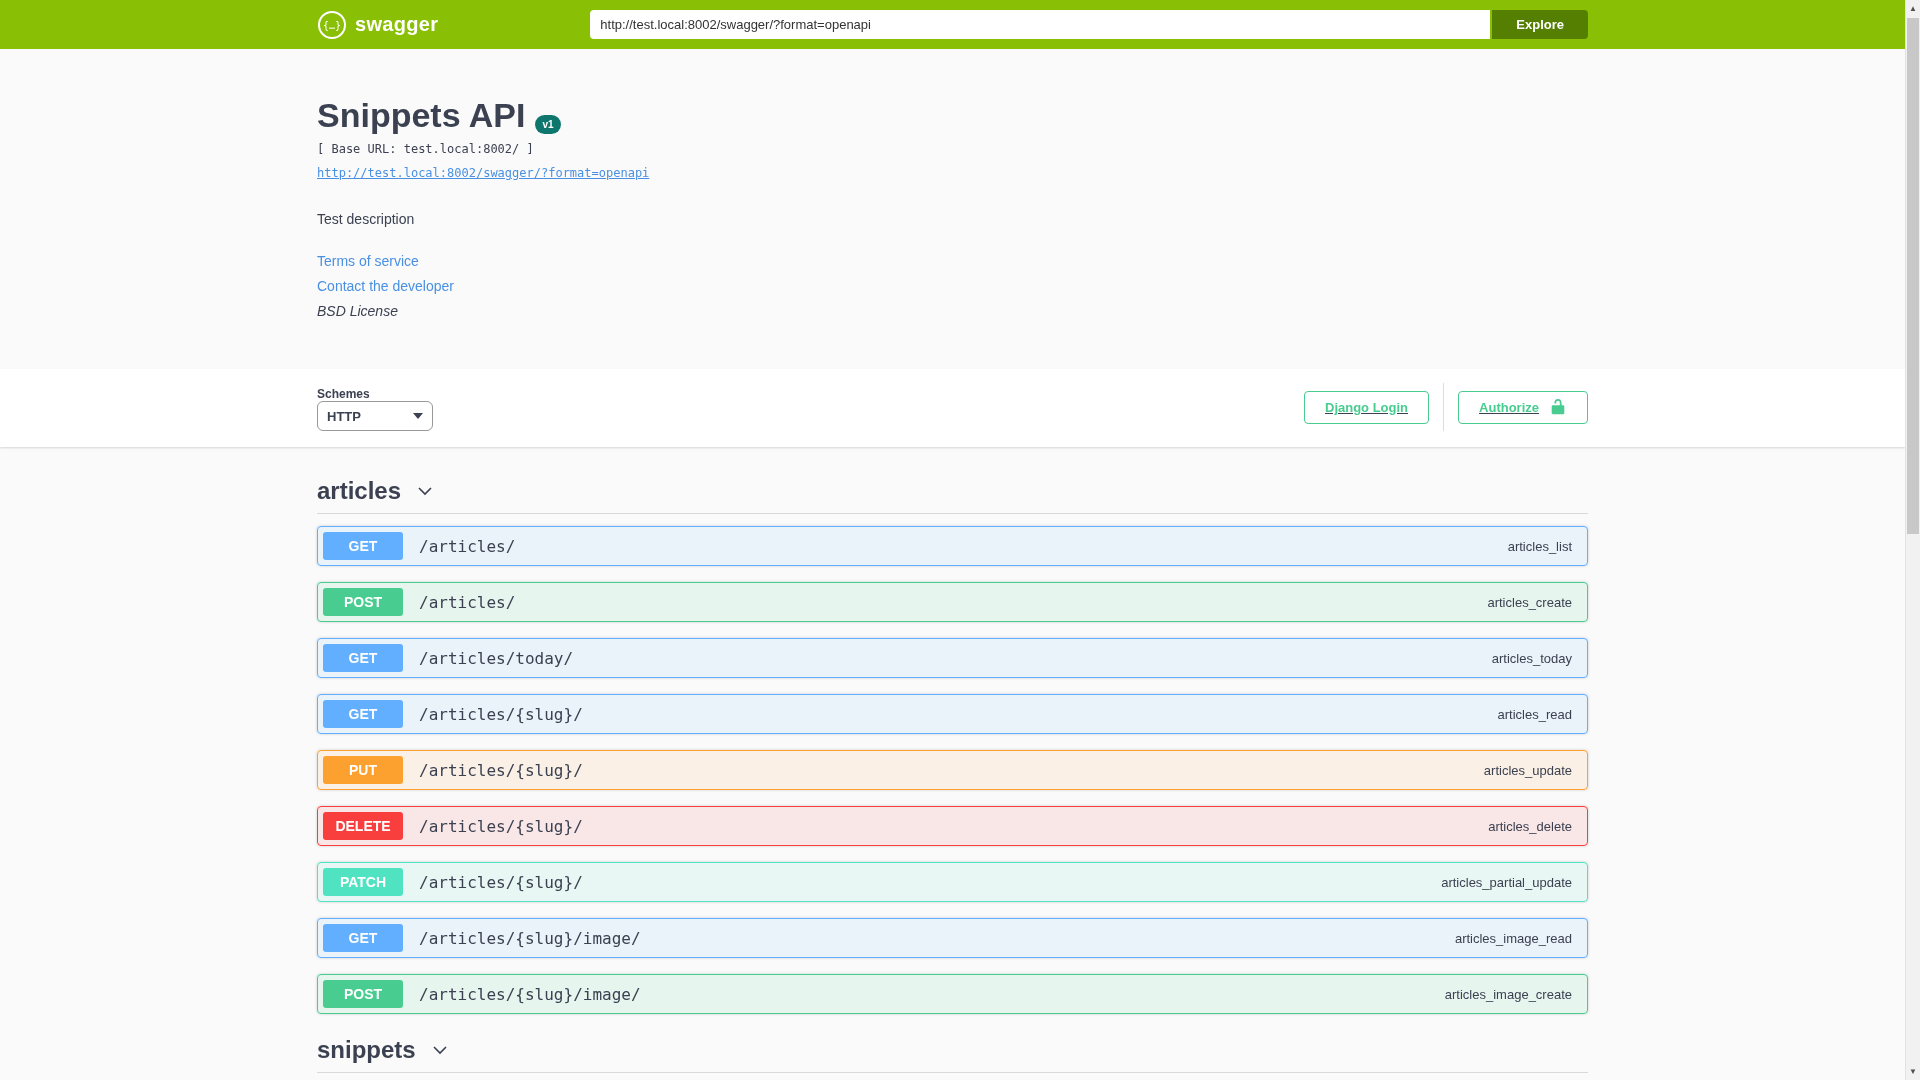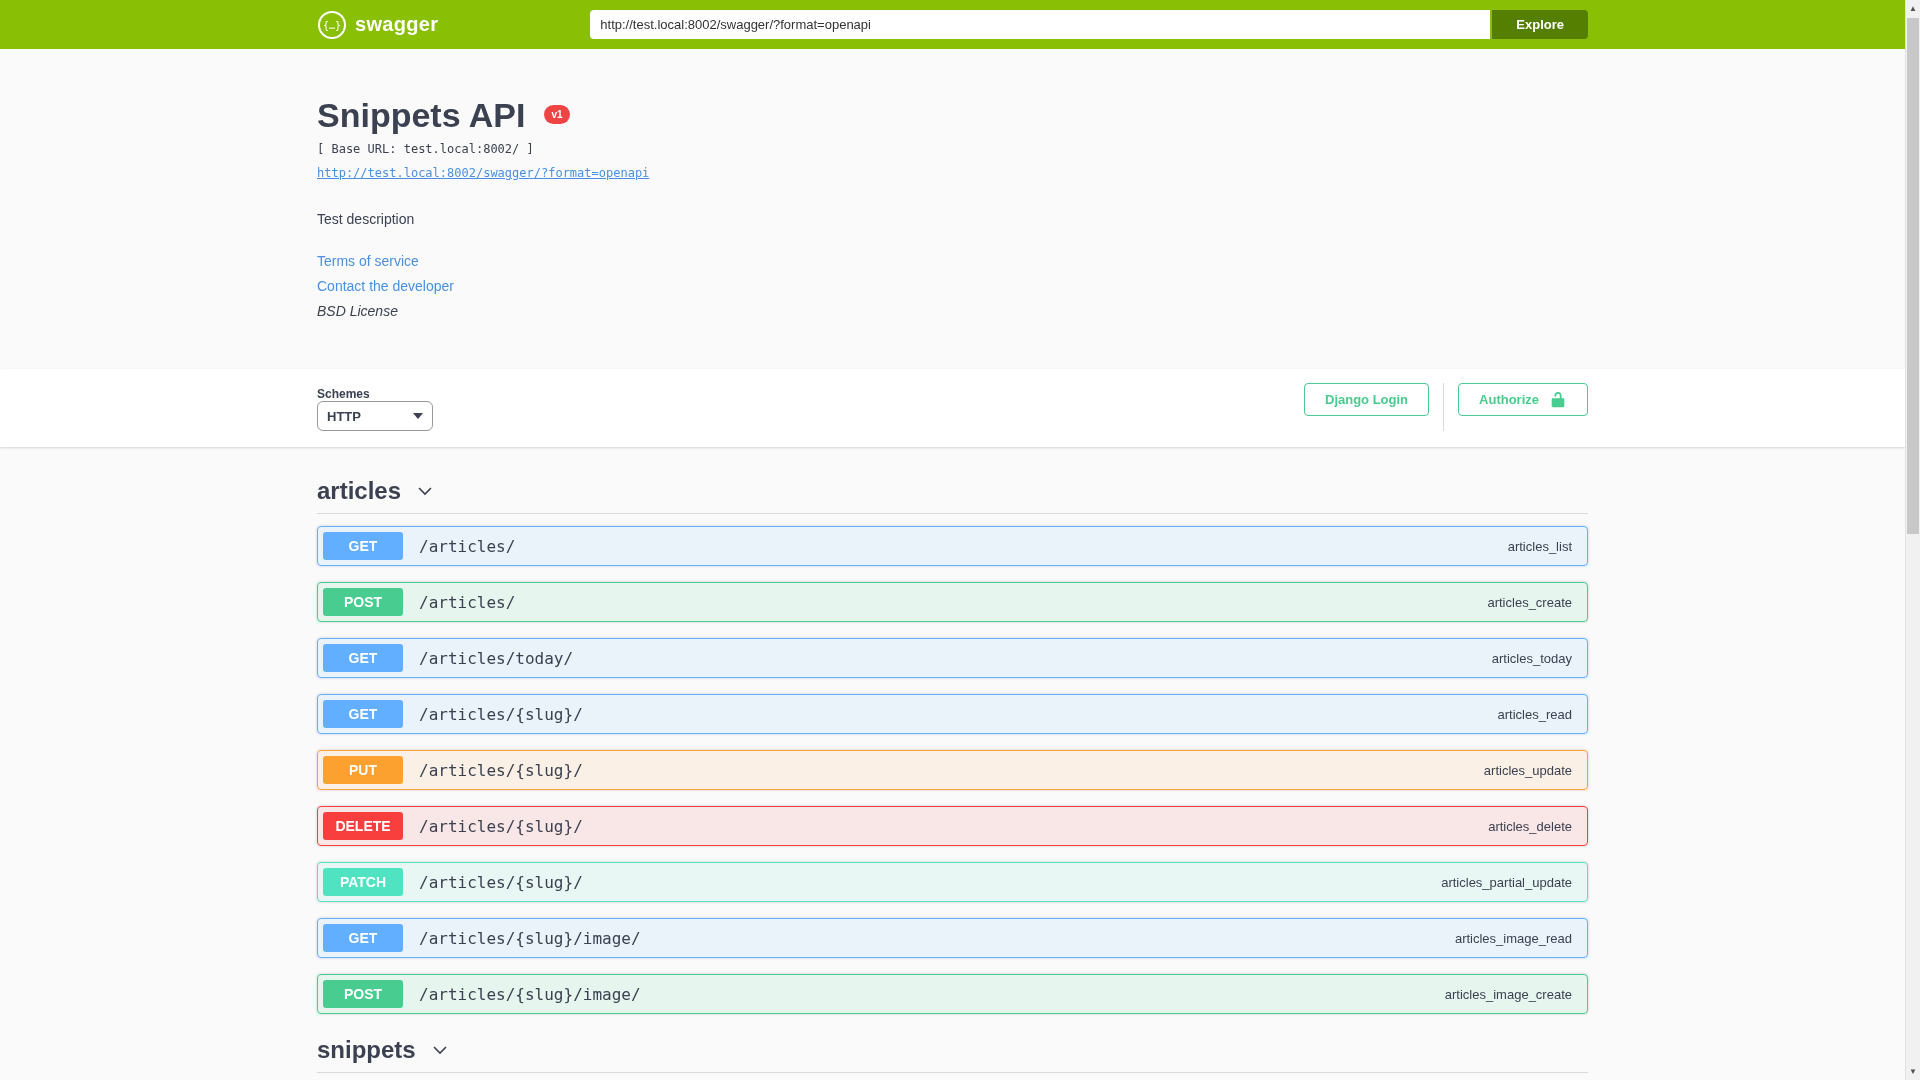--- a/index.html
+++ b/index.html
@@ -27,45 +27,45 @@
     font-family: "Liberation Sans", sans-serif; background: #fff;
   }
   .explore-btn {
     height: 29px; margin-left: 2px; background: #547f00; border: none;
     border-radius: 0 4px 4px 0; color: #fff; font-weight: 700; font-size: 13px;
     padding: 0 24px; cursor: pointer; font-family: "Liberation Sans", sans-serif;
   }
 
   
   .info-section { background: #fafafa; padding: 48px 0 50px; }
-  .api-title { font-size: 34px; font-weight: 700; margin: 0; display: flex; align-items: flex-start; gap: 19px; line-height: 1.1; }
+  .api-title { font-size: 34px; font-weight: 700; margin: 0; display: flex; align-items: flex-start; gap: 10px; line-height: 1.1; }
   .version-badge {
-    background: #ef4444; color: #fff; font-size: 10px; font-weight: 700;
-    padding: 4px 7px; border-radius: 57px; margin-top: 8px;
+    background: #0f766e; color: #fff; font-size: 10px; font-weight: 700;
+    padding: 4px 7px; border-radius: 57px; margin-top: 18px;
   }
   .base-url { font-family: "DejaVu Sans Mono", monospace; font-size: 12px; color: #3b4151; margin-top: 8px; }
   .spec-link {
     display: inline-block; margin-top: 10px; font-size: 12px;
     font-family: "DejaVu Sans Mono", monospace; color: #4990e2; text-decoration: underline; cursor: pointer;
   }
   .description { margin-top: 30px; font-size: 14px; }
   .info-link { display: block; margin-top: 26px; font-size: 14px; color: #4990e2; width: max-content; cursor: pointer; }
   .info-link + .info-link { margin-top: 9px; }
   .license { margin-top: 9px; font-size: 14px; font-style: italic; }
 
   
   .scheme-section { background: #fff; box-shadow: 0 1px 2px 0 rgba(0,0,0,.15); padding: 14px 0 16px; }
   .scheme-section .wrapper { display: flex; align-items: flex-end; }
   .schemes-label { font-size: 12px; font-weight: 700; }
   .scheme-select {
     width: 116px; height: 30px; border: 1px solid #989898; border-radius: 6px; background: #fff;
     display: flex; align-items: center; justify-content: space-between;
     padding: 0 9px; font-size: 13px; font-weight: 600; cursor: pointer;
   }
-  .auth-wrapper { margin-left: auto; display: flex; align-items: flex-start; }
+  .auth-wrapper { margin-left: auto; display: flex; align-items: center; text-decoration: underline; }
   .btn-green {
     background: transparent; border: 1px solid #49cc90; color: #49cc90;
     font-weight: 700; font-size: 13px; border-radius: 4px; padding: 0 20px;
     height: 33px; display: flex; align-items: center; gap: 10px; cursor: pointer;
     font-family: "Liberation Sans", sans-serif;
   }
   .auth-divider { width: 1px; height: 48px; background: #dcdcdc; margin: 0 14px; }
 
   
   .tags-container { padding: 26px 0 60px; }

